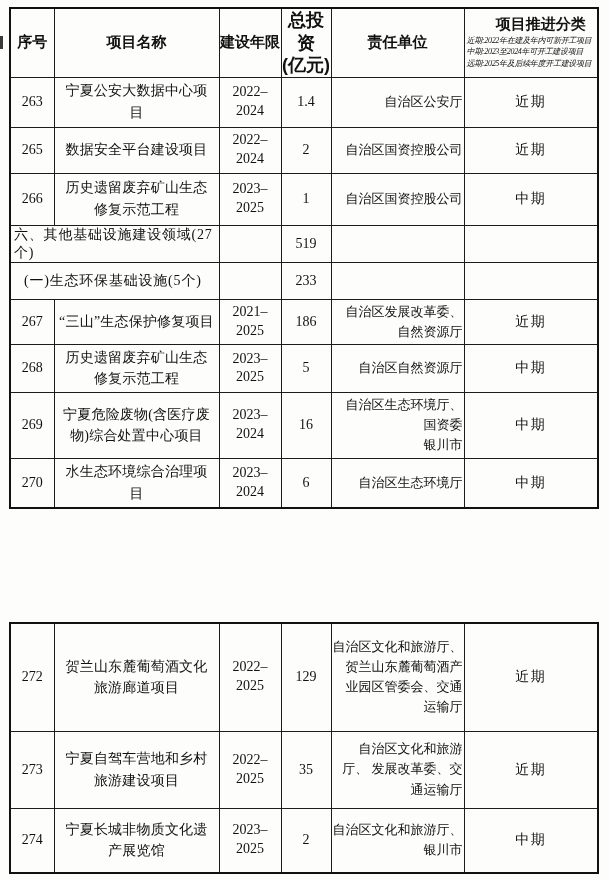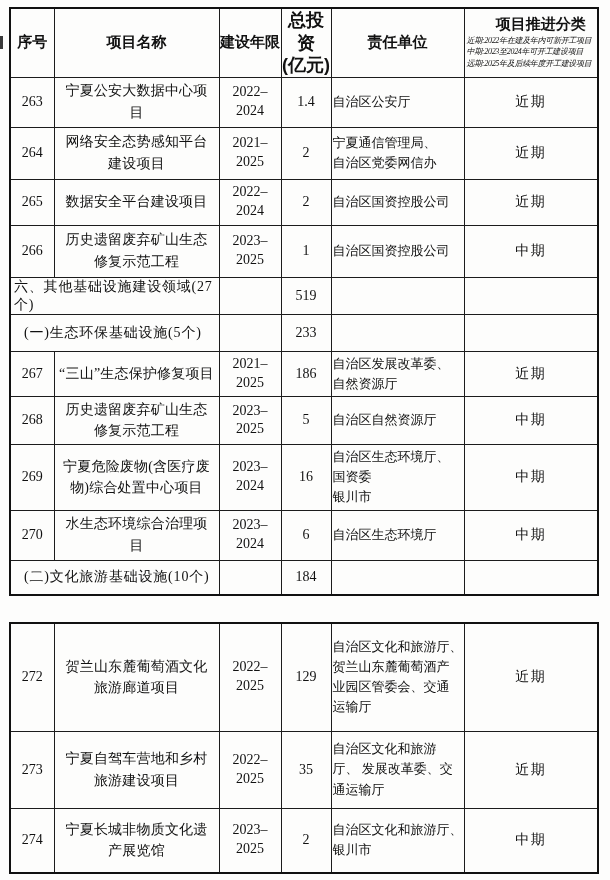--- a/index.html
+++ b/index.html
@@ -31,21 +31,21 @@
     font-family:Liberation Serif, serif;
     font-style:italic; font-weight:normal; font-size:8px;
     letter-spacing:-0.3px; text-align:left; white-space:nowrap; line-height:1.45;
   }
 
   td { font-size:14px; }
   td.no { text-align:center; }
   td.name { text-align:center; padding:2px 4px; line-height:1.55; letter-spacing:0.2px; }
   td.years { text-align:center; white-space:pre-line; line-height:1.35; }
   td.invest { text-align:center; }
-  td.unit { text-align:left; white-space:pre-line; font-size:13px; line-height:1.55; padding:2px 1px; }
+  td.unit { text-align:right; white-space:pre-line; font-size:13px; line-height:1.55; padding:2px 1px; }
   td.phase { text-align:center; letter-spacing:1.5px; }
   td.sec { text-align:left; letter-spacing:0.8px; padding-left:3px; }
   td.sec.lvl2 { padding-left:13px; }
 
   .artifact { position:absolute; left:0; top:36px; width:3px; height:13px; background:#3a3a3a; }
 </style>
 </head>
 <body>
 
 <div class="page">
@@ -81,30 +81,20 @@
     <tr style="height:50px">
       <td class="no">263</td>
       <td class="name">宁夏公安大数据中心项目</td>
       <td class="years">2022–
 2024</td>
       <td class="invest">1.4</td>
       <td class="unit">自治区公安厅</td>
       <td class="phase">近期</td>
     </tr>
 
-    <tr style="height:52px">
-      <td class="no">264</td>
-      <td class="name">网络安全态势感知平台建设项目</td>
-      <td class="years">2021–
-2025</td>
-      <td class="invest">2</td>
-      <td class="unit">宁夏通信管理局、
-自治区党委网信办</td>
-      <td class="phase">近期</td>
-    </tr>
 
     <tr style="height:46px">
       <td class="no">265</td>
       <td class="name">数据安全平台建设项目</td>
       <td class="years">2022–
 2024</td>
       <td class="invest">2</td>
       <td class="unit">自治区国资控股公司</td>
       <td class="phase">近期</td>
     </tr>
@@ -172,27 +162,20 @@
       <td class="no">270</td>
       <td class="name">水生态环境综合治理项目</td>
       <td class="years">2023–
 2024</td>
       <td class="invest">6</td>
       <td class="unit">自治区生态环境厅</td>
       <td class="phase">中期</td>
     </tr>
 
 
-    <tr style="height:35px">
-      <td class="sec lvl2" colspan="2">(二)文化旅游基础设施(10个)</td>
-      <td class="years"></td>
-      <td class="invest">184</td>
-      <td class="unit"></td>
-      <td class="phase"></td>
-    </tr>
   </tbody>
     </table>
 
   <table class="grid t2">
     <colgroup>
       <col class="c-no">
         <col class="c-name">
         <col class="c-years">
       <col class="c-invest">
         <col class="c-unit">

